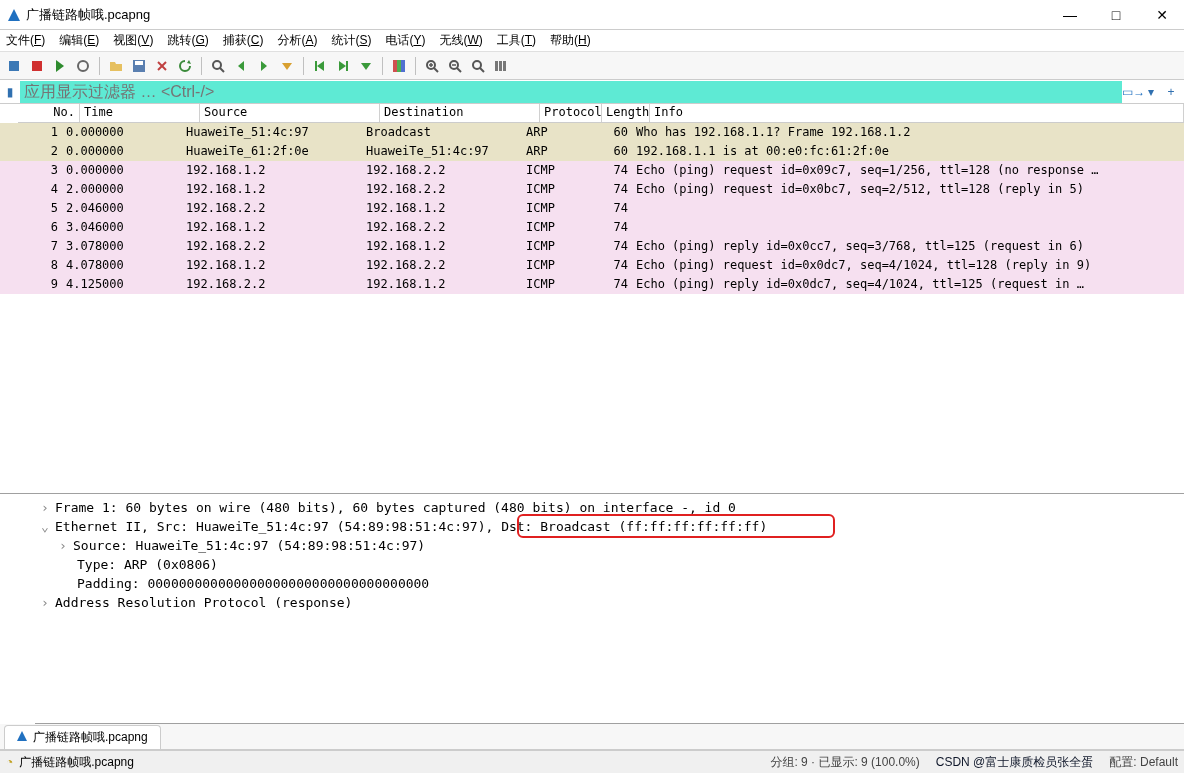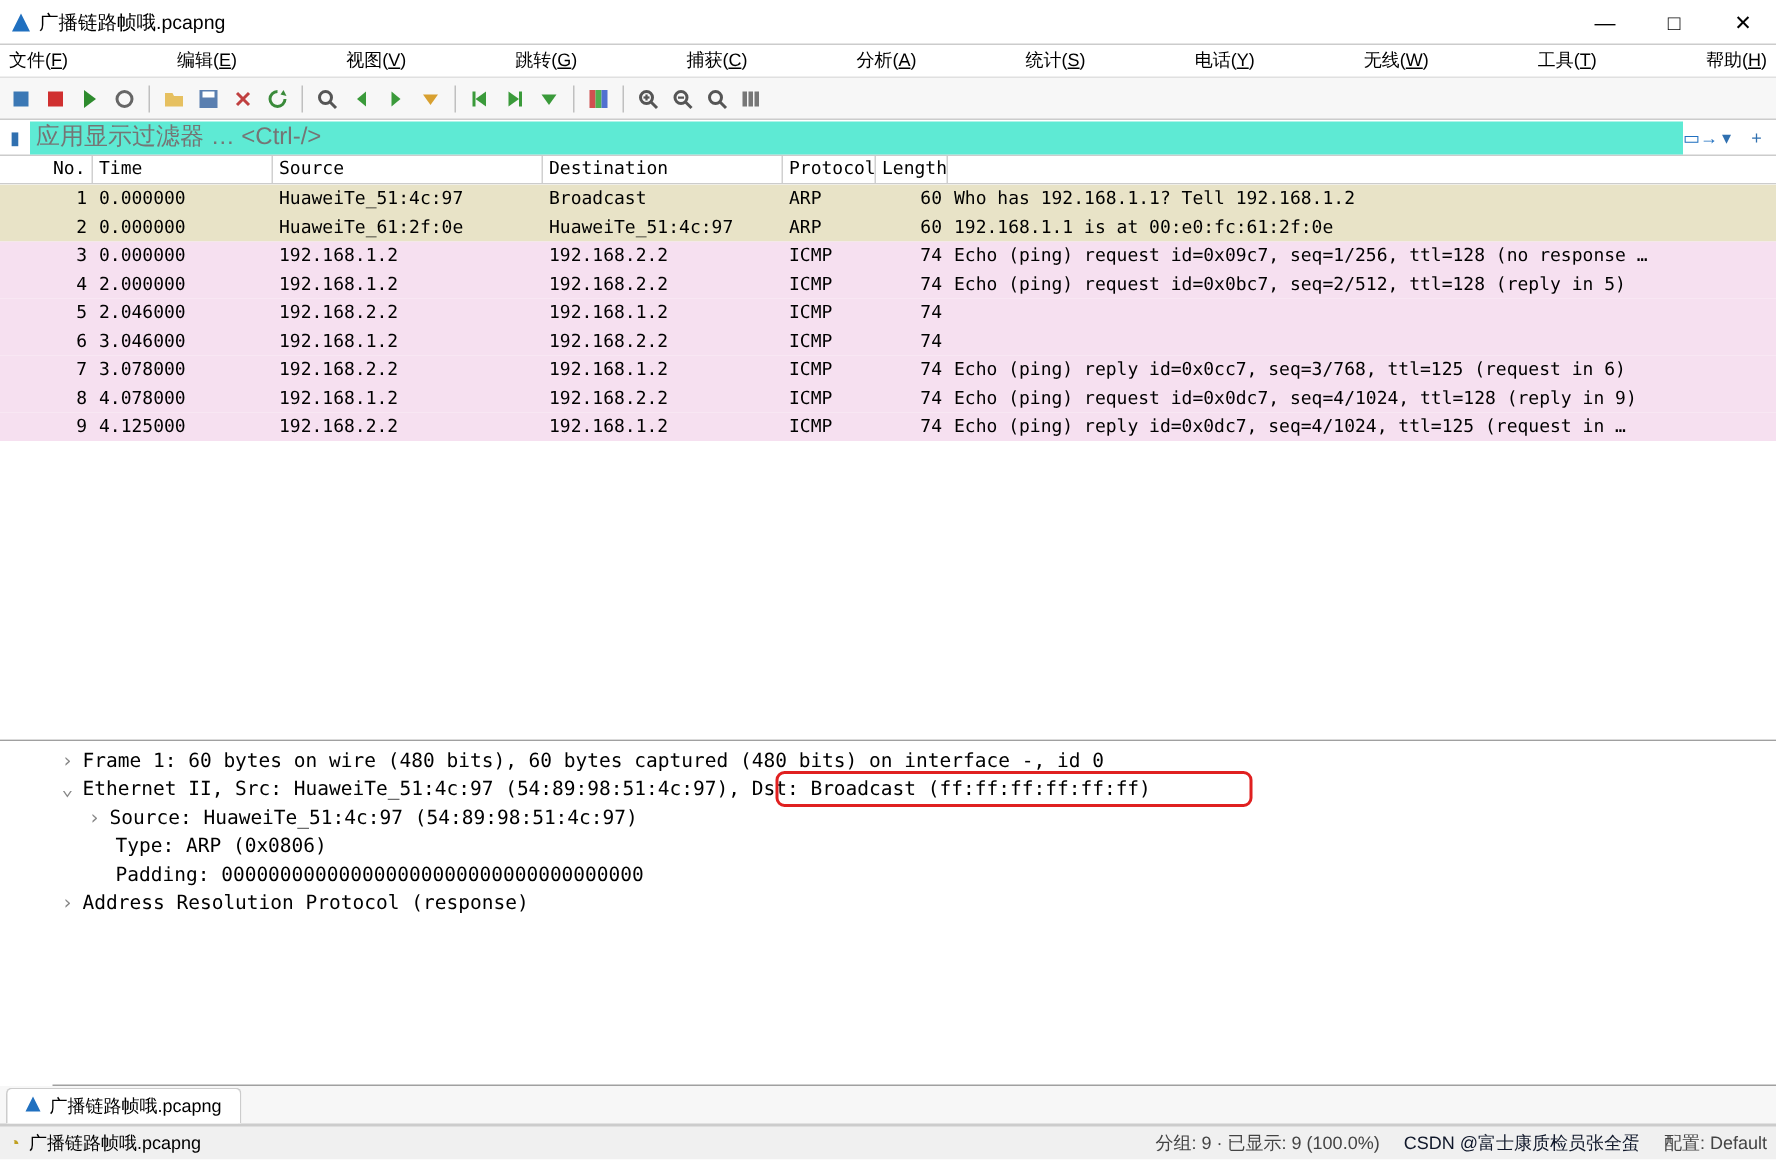--- a/index.html
+++ b/index.html
@@ -3,35 +3,35 @@
 <meta charset="utf-8">
 <style>
 * { box-sizing: border-box; margin: 0; padding: 0; }
 body { font-family: "Microsoft YaHei", "Segoe UI", sans-serif; font-size: 12px; background: #fff; color: #000; width: 1184px; height: 773px; overflow: hidden; display: flex; flex-direction: column; }
 .titlebar { height: 30px; display: flex; align-items: center; padding: 0 8px; border-bottom: 1px solid #ccc; background: #fff; }
 .titlebar .fin { width: 0; height: 0; border-left: 6px solid transparent; border-right: 6px solid transparent; border-bottom: 12px solid #2070c0; margin-right: 6px; }
 .titlebar .title { flex: 1; font-size: 13px; }
 .titlebar .winbtns { display: flex; gap: 18px; font-size: 14px; }
 .titlebar .winbtns span { width: 28px; text-align: center; cursor: default; }
 
-.menubar { height: 22px; display: flex; align-items: center; padding: 0 6px; gap: 14px; font-size: 12px; border-bottom: 1px solid #e0e0e0; justify-content: space-between; }
+.menubar { height: 22px; display: flex; align-items: center; padding: 0 6px; gap: 14px; font-size: 12px; border-bottom: 1px solid #e0e0e0; }
 .menubar span u { text-decoration: underline; }
 
 .toolbar { height: 28px; display: flex; align-items: center; padding: 2px 4px; gap: 3px; border-bottom: 1px solid #ccc; background: #f7f7f7; }
 .toolbar .btn { width: 20px; height: 20px; display: flex; align-items: center; justify-content: center; border: 1px solid transparent; border-radius: 2px; }
 .toolbar .sep { width: 1px; height: 18px; background: #c0c0c0; margin: 0 3px; }
 
 .filterbar { height: 24px; display: flex; align-items: center; border-bottom: 1px solid #ccc; }
 .filterbar .book { width: 20px; text-align: center; color: #3070b0; }
 .filterbar input { flex: 1; border: none; outline: none; padding: 2px 4px; font-size: 16px; background: #5eead4; }
 .filterbar .right { display: flex; align-items: center; gap: 2px; padding-right: 4px; }
 .filterbar .right span { width: 18px; text-align: center; color: #3070b0; }
 
 .packet-list { flex: 0 0 390px; overflow: hidden; display: flex; flex-direction: column; border-bottom: 1px solid #a0a0a0; }
-.packet-header { display: flex; background: #fff; border-bottom: 1px solid #ccc; height: 19px; font-family: "Consolas", monospace; font-size: 12px; }
+.packet-header { display: flex; background: #fff; border-bottom: 1px solid #ccc; height: 19px; font-family: "Consolas", monospace; font-size: 12px; margin-left: 18px; }
 .packet-header div { border-right: 1px solid #d0d0d0; padding: 1px 4px; overflow: hidden; white-space: nowrap; }
 .packet-rows { flex: 1; overflow-y: auto; font-family: "Consolas", monospace; font-size: 12px; background: #fff; }
 .packet-row { display: flex; height: 19px; line-height: 19px; }
 .packet-row div { padding: 0 4px; overflow: hidden; white-space: nowrap; text-overflow: ellipsis; }
 .packet-row.arp { background: #e8e3c7; }
 .packet-row.icmp { background: #f6e0f0; }
 
 .col-no { width: 62px; text-align: right; }
 .col-time { width: 120px; }
 .col-src { width: 180px; }
@@ -219,30 +219,31 @@
 </div>
 
 <div class="packet-list">
   <div class="packet-header">
     <div class="col-no">No.</div>
     <div class="col-time">Time</div>
     <div class="col-src">Source</div>
     <div class="col-dst">Destination</div>
     <div class="col-proto">Protocol</div>
     <div class="col-len">Length</div>
+    <div class="col-info">Info</div>
   </div>
   <div class="packet-rows" id="packet-rows">
       <div class="packet-row arp">
         <div class="col-no">1</div>
         <div class="col-time">0.000000</div>
         <div class="col-src">HuaweiTe_51:4c:97</div>
         <div class="col-dst">Broadcast</div>
         <div class="col-proto">ARP</div>
         <div class="col-len">60</div>
-        <div class="col-info">Who has 192.168.1.1? Tell 192.168.1.2</div>
+        <div class="col-info">Who has 192.168.1.1? Frame 192.168.1.2</div>
       </div>
       <div class="packet-row arp">
         <div class="col-no">2</div>
         <div class="col-time">0.000000</div>
         <div class="col-src">HuaweiTe_61:2f:0e</div>
         <div class="col-dst">HuaweiTe_51:4c:97</div>
         <div class="col-proto">ARP</div>
         <div class="col-len">60</div>
         <div class="col-info">192.168.1.1 is at 00:e0:fc:61:2f:0e</div>
       </div>

